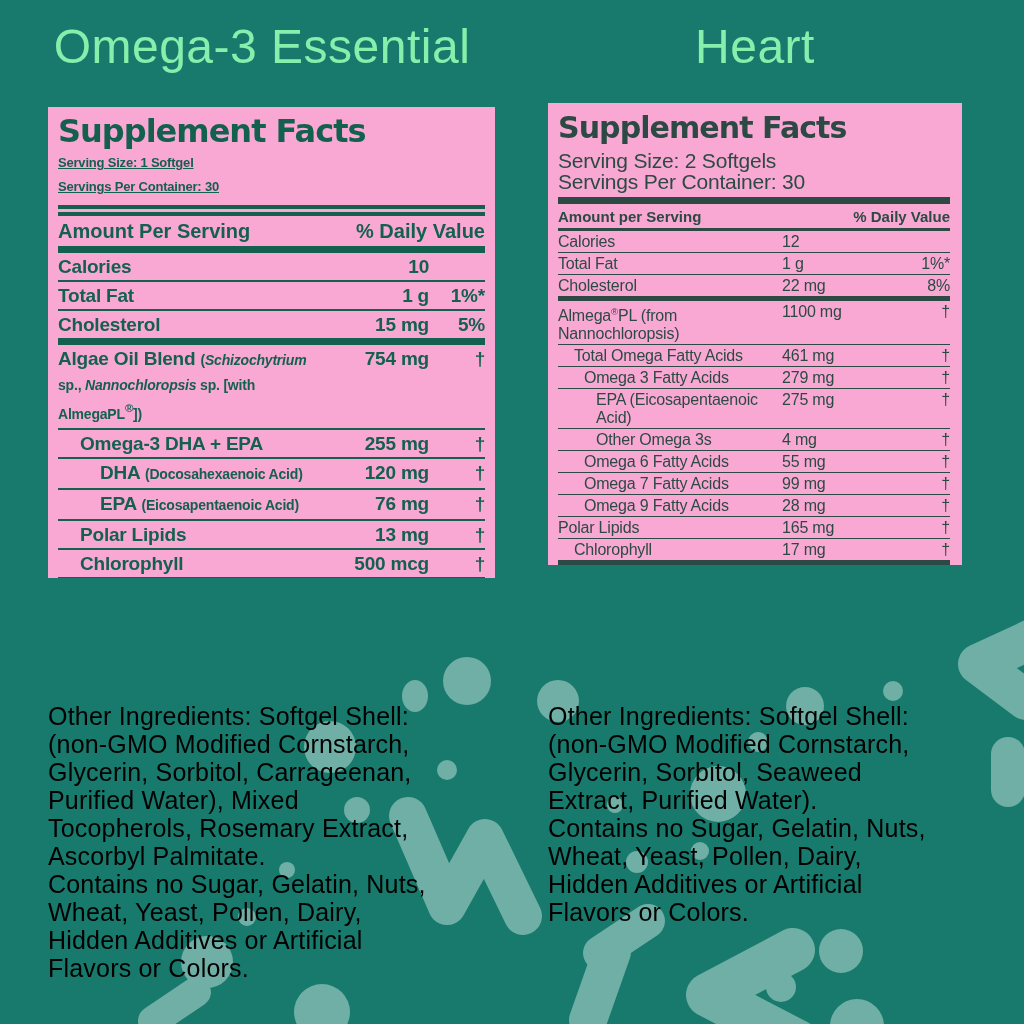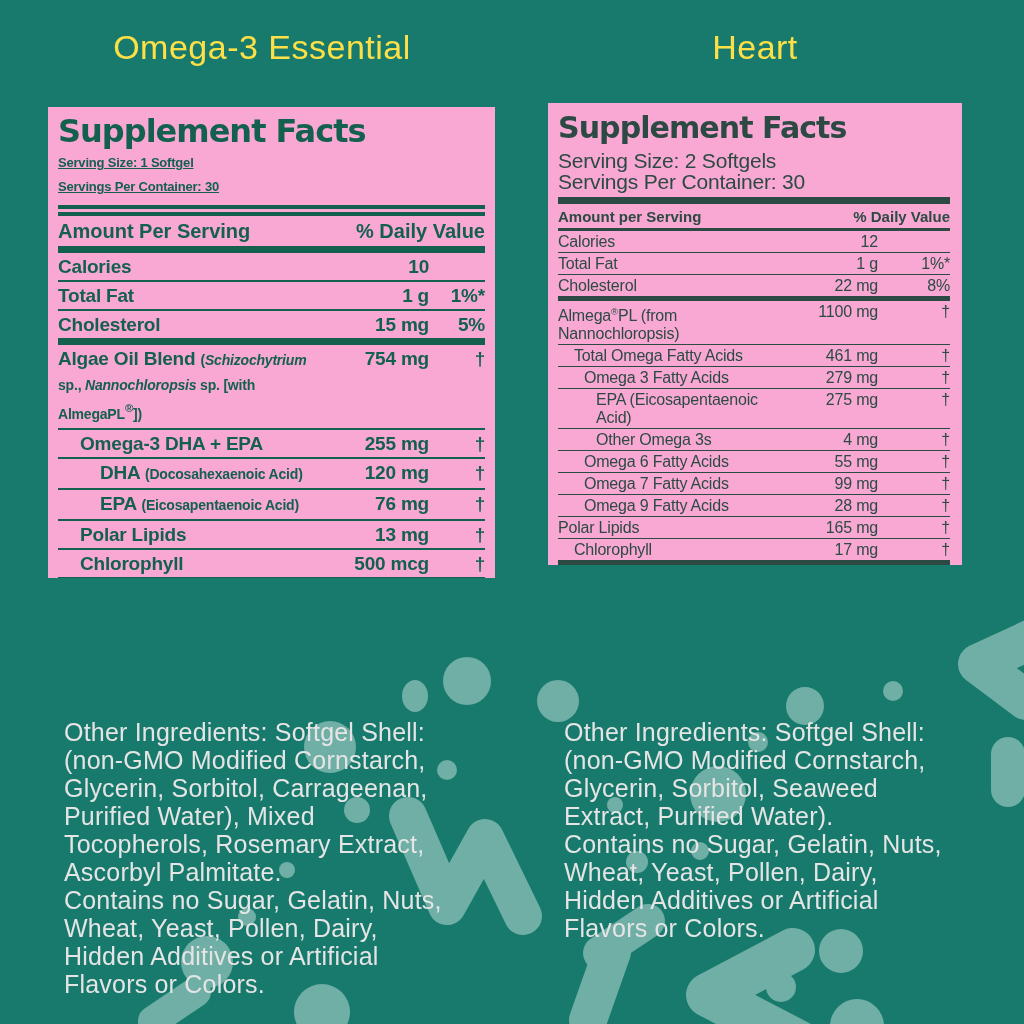--- a/index.html
+++ b/index.html
@@ -1,20 +1,20 @@
 <!DOCTYPE html>
 <html><head>
 <meta charset="utf-8">
 <style>
   html,body{margin:0;padding:0;background:#187A6C;}
   .page{position:relative;width:1024px;height:1024px;overflow:hidden;
         background:#187A6C;font-family:"Liberation Sans",sans-serif;}
   .blobs{position:absolute;left:0;top:0;width:1024px;height:1024px;pointer-events:none;}
 
-  .col-header{position:absolute;top:22px;color:#fde047;font-size:34px;line-height:50px;
+  .col-header{position:absolute;top:22px;color:#86efac;font-size:48px;line-height:50px;
               text-align:center;font-weight:400;letter-spacing:.5px;}
   .col-header.left{left:18px;width:488px;}
   .col-header.right{left:545px;width:420px;}
 
   .panel{position:absolute;background:#f9a8d4;box-sizing:border-box;overflow:hidden;}
   .panel-left{left:48px;top:107px;width:447px;height:471px;padding:6px 10px;color:#14604F;}
   .panel-right{left:548px;top:103px;width:414px;height:462px;padding:6px 12px 6px 10px;color:#2C4A43;}
 
   .panel h2{margin:0;font-family:"DejaVu Sans","Liberation Sans",sans-serif;
             font-weight:800;letter-spacing:-1px;}
@@ -35,37 +35,37 @@
   .panel-right .bar.mid{height:3px;}
   .panel-left  .bar.bottom{height:7px;}
   .panel-right .bar.bottom{height:5px;}
 
   .row{display:flex;align-items:flex-start;}
   .panel-left  .row{font-size:19px;font-weight:700;line-height:23px;padding:2px 0;letter-spacing:-.2px;}
   .panel-right .row{font-size:16px;font-weight:400;line-height:18px;padding:1.5px 0;letter-spacing:-.2px;}
   .row .name{flex:1;}
   .panel-left  .row .amt{width:100px;text-align:right;white-space:nowrap;}
   .panel-left  .row .dv{width:56px;text-align:right;white-space:nowrap;}
-  .panel-right .row .amt{width:96px;text-align:right;white-space:nowrap;}
+  .panel-right .row .amt{width:96px;white-space:nowrap;}
   .panel-right .row .dv{width:72px;text-align:right;white-space:nowrap;}
   .panel-left  .row.indent-1 .name{padding-left:22px;}
   .panel-left  .row.indent-2 .name{padding-left:42px;}
   .panel-right .row.indent-1 .name{padding-left:16px;}
   .panel-right .row.indent-2 .name{padding-left:26px;}
   .panel-right .row.indent-3 .name{padding-left:38px;}
   .sep.thin{height:2px;background:currentColor;}
   .panel-right .sep.thin{height:1px;}
   .sep.thick{height:7px;background:currentColor;}
   .panel-right .sep.thick{height:5px;}
 
   .small{font-size:14px;}
   .it{font-style:italic;}
   .sup{font-size:60%;vertical-align:super;}
 
-  .other{position:absolute;margin:16px;color:#e5e5e5;font-size:25px;line-height:28px;
+  .other{position:absolute;margin:0;color:#000000;font-size:25px;line-height:28px;
          white-space:pre-line;letter-spacing:.2px;font-weight:400;}
   .other.left{left:48px;top:702px;width:480px;}
   .other.right{left:548px;top:702px;width:460px;}
 </style>
 </head>
 <body>
 
 <div class="page">
 
   <svg class="blobs" viewBox="0 0 1024 1024" xmlns="http://www.w3.org/2000/svg">

